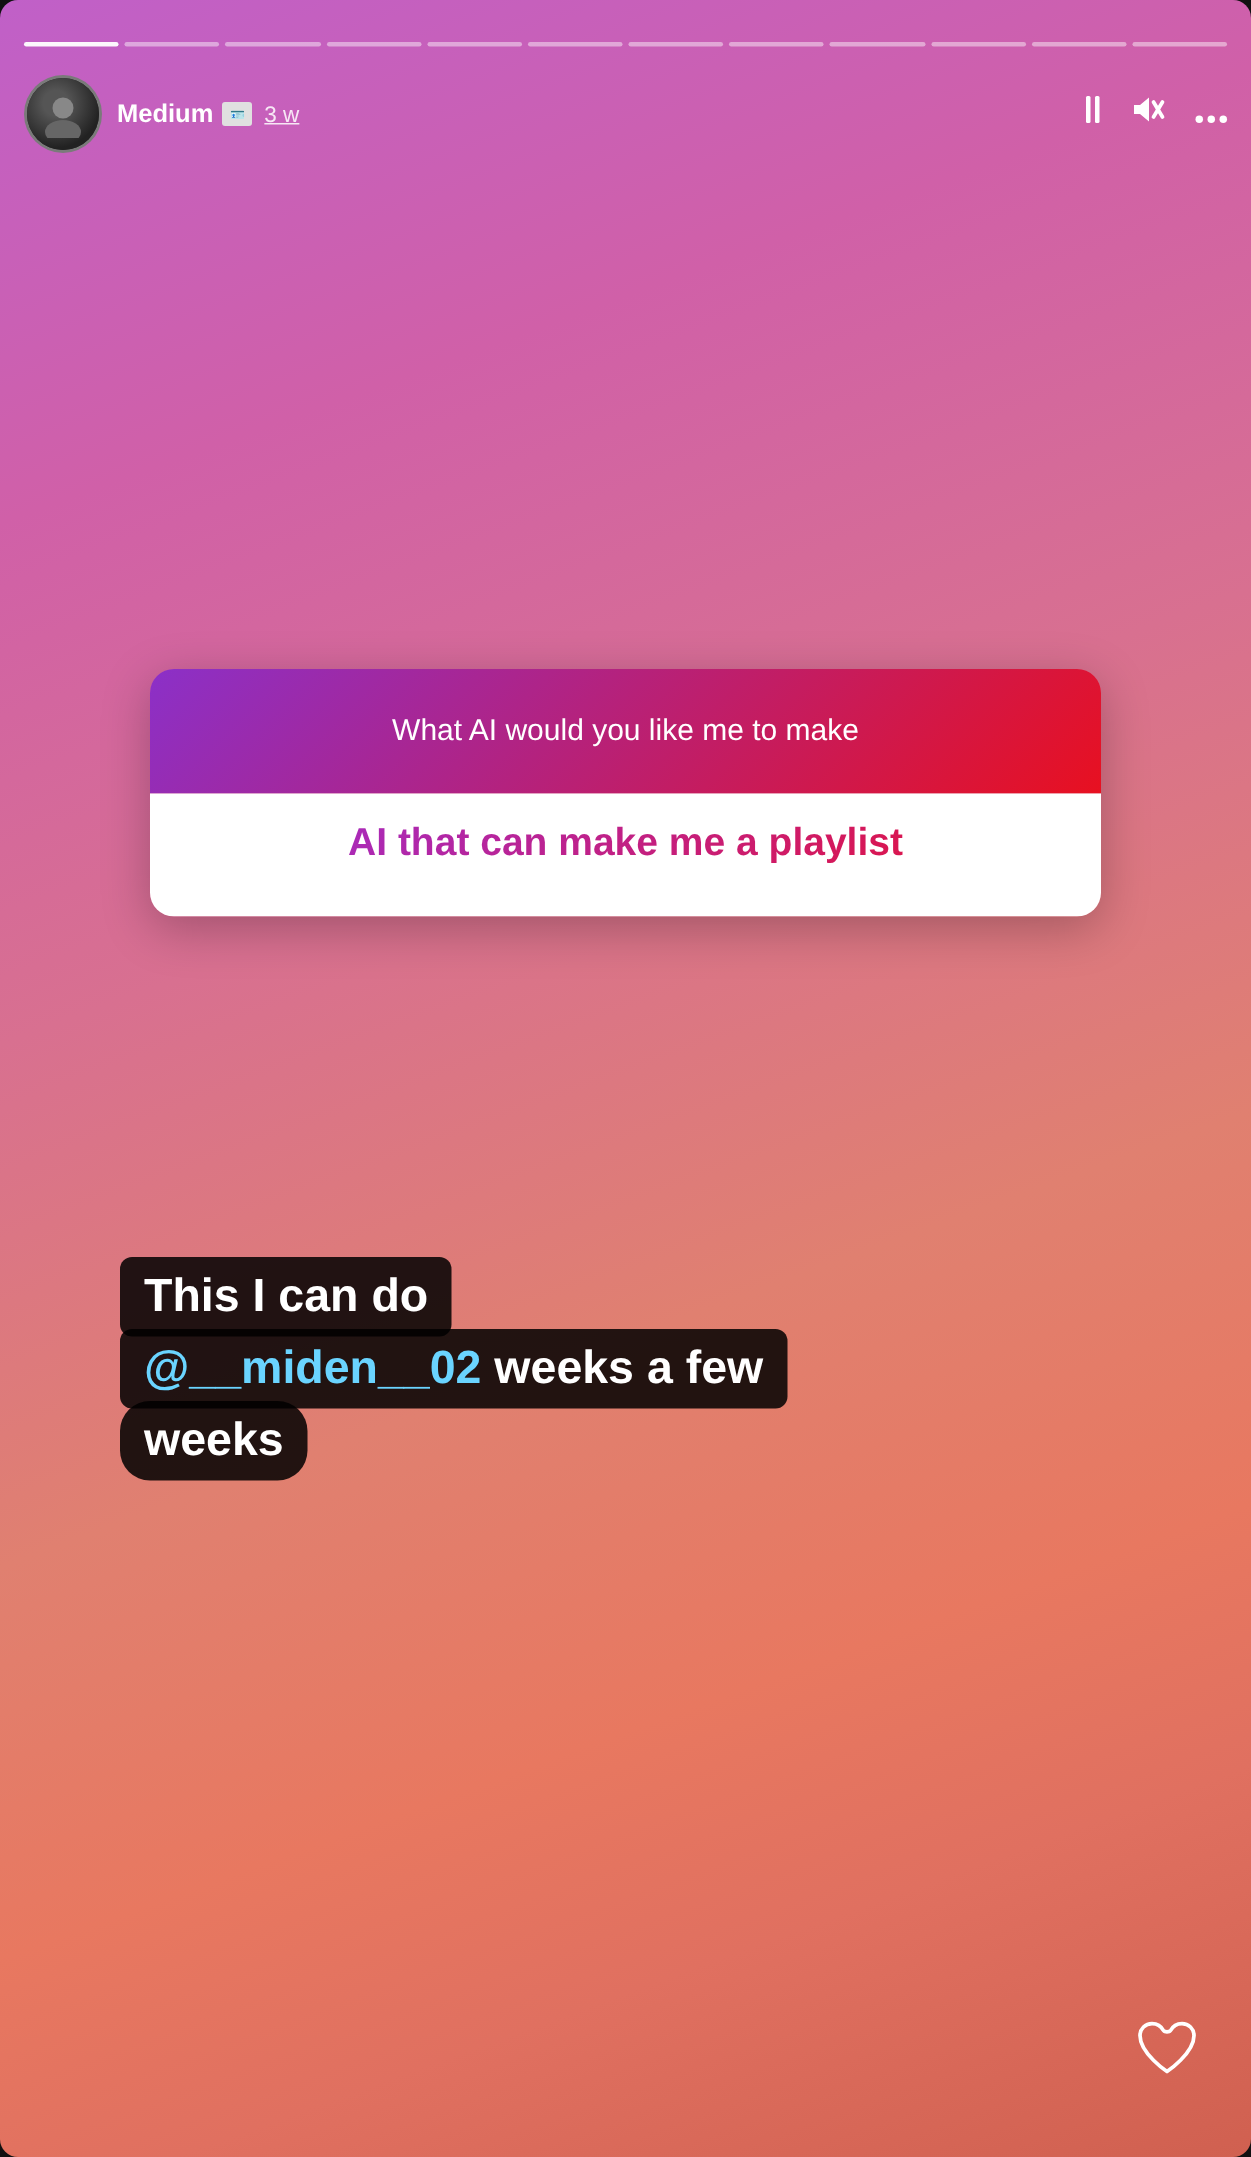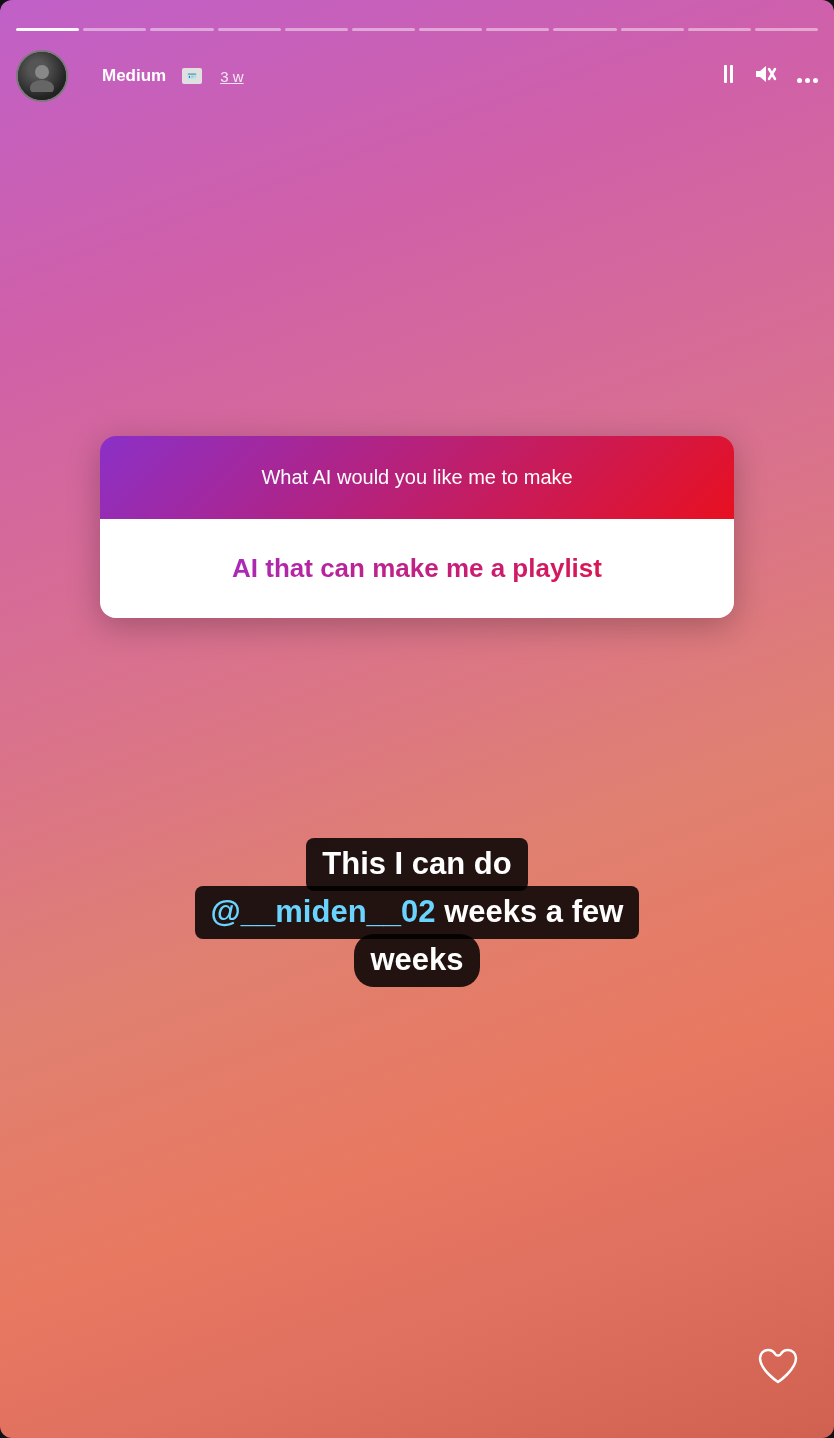--- a/index.html
+++ b/index.html
@@ -92,22 +92,21 @@
       display: flex;
       align-items: center;
       justify-content: center;
       color: #aaa;
       font-size: 22px;
     }
 
     .header-name {
       display: flex;
       align-items: center;
-      gap: 16px;
-      margin-left: 24px;
+      gap: 6px;
     }
 
     .username {
       color: white;
       font-size: 17px;
       font-weight: 600;
     }
 
     .verified-badge {
       width: 20px;
@@ -136,21 +135,21 @@
 
     .header-icon {
       color: white;
       font-size: 20px;
       cursor: pointer;
     }
 
     
     .poll-card {
       position: absolute;
-      top: 436px;
+      top: 446px;
       left: 100px;
       right: 100px;
       border-radius: 16px;
       overflow: hidden;
       box-shadow: 0 8px 32px rgba(0,0,0,0.25);
     }
 
     .poll-header {
       background: linear-gradient(135deg, #8b30c8 0%, #e81020 100%);
       padding: 28px 24px 28px;
@@ -159,41 +158,40 @@
 
     .poll-question {
       color: white;
       font-size: 20px;
       font-weight: 500;
       line-height: 1.35;
     }
 
     .poll-answer {
       background: white;
-      padding: 32px 24px 32px;
+      padding: 15px 24px 32px;
       text-align: center;
     }
 
     .poll-answer-text {
       font-size: 26px;
       font-weight: 700;
       line-height: 1.35;
       background: linear-gradient(135deg, #9b30d8, #e81030);
       -webkit-background-clip: text;
       -webkit-text-fill-color: transparent;
       background-clip: text;
     }
 
     
     .response-container {
       position: absolute;
       top: 840px;
       left: 80px;
       right: 80px;
-      text-align: center;
     }
 
     .mention {
       color: #6ad4ff;
       margin-top: 32px;
     }
 
     
     .heart-icon-container {
       position: absolute;

